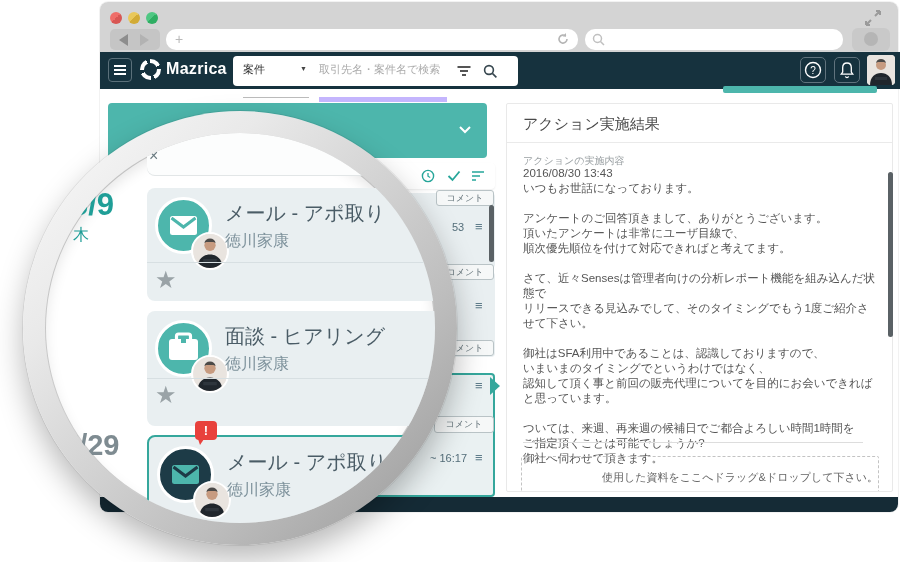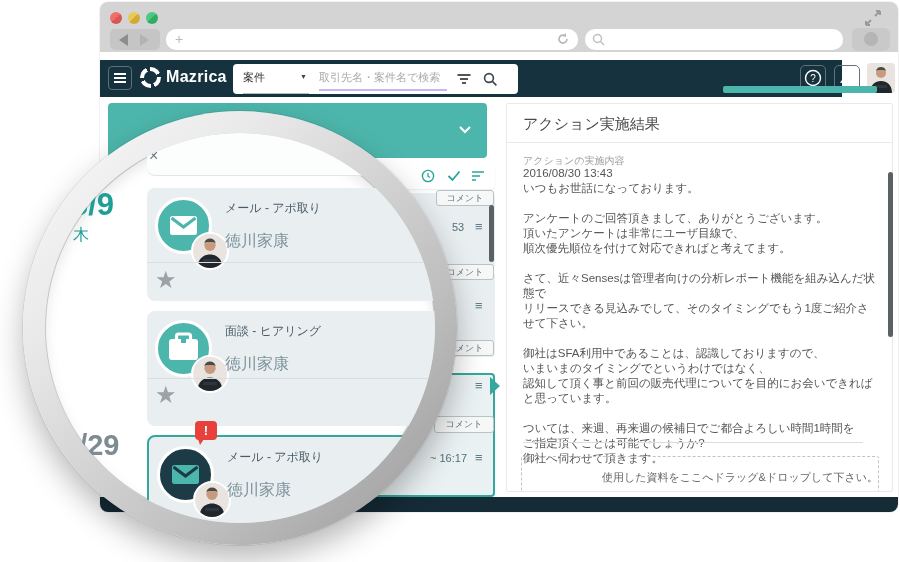--- a/index.html
+++ b/index.html
@@ -28,38 +28,38 @@
   .urlbar .refresh { position:absolute; right:8px; top:3px; }
   .searchbar { position:absolute; left:485px; top:27px; width:258px; height:21px;
                background:#fff; border-radius:10px; }
   .roundbtn { position:absolute; left:752px; top:26px; width:38px; height:23px;
               background:#c9c9c9; border-radius:6px; }
   .roundbtn i { position:absolute; left:12px; top:4px; width:14px; height:14px;
                 border-radius:50%; background:#b5b5b5; display:block; }
   .expand { position:absolute; left:763px; top:6px; width:20px; height:20px; }
 
   
-  .appheader { position:absolute; left:0; top:58px; width:742px; height:37px; background:#16323e; }
+  .appheader { position:absolute; left:0; top:50px; width:800px; height:37px; background:#16323e; }
   .hamb { position:absolute; left:8px; top:6px; width:24px; height:24px;
           border:1px solid #5b707a; border-radius:4px; }
   .hamb span { position:absolute; left:5px; width:12px; height:2px; background:#fff; }
   .hamb span:nth-child(1){top:6px}.hamb span:nth-child(2){top:10px}.hamb span:nth-child(3){top:14px}
   .logo-ring { position:absolute; left:40px; top:7px; width:21px; height:21px; border-radius:50%;
     background:conic-gradient(#fff 0 65deg,transparent 65deg 90deg,#fff 90deg 155deg,transparent 155deg 180deg,#fff 180deg 245deg,transparent 245deg 270deg,#fff 270deg 335deg,transparent 335deg 360deg); }
   .logo-ring::after { content:""; position:absolute; left:4px; top:4px; width:13px; height:13px;
                       border-radius:50%; background:#16323e; }
   .brand { position:absolute; left:66px; top:8px; color:#fff; font-size:16px; font-weight:bold;
            letter-spacing:.3px; }
   .hsearch { position:absolute; left:133px; top:4px; width:285px; height:30px;
              background:#fff; border-radius:4px; }
   .hsel { position:absolute; left:10px; top:6px; width:66px; font-size:11px; color:#333;
-          border-bottom:1px solid #bbb; padding-bottom:8px; }
+          border-bottom:1px solid #bbb; padding-bottom:20px; }
   .hsel .caret { position:absolute; right:2px; top:3px; font-size:7px; color:#444; }
   .hph { position:absolute; left:86px; top:6px; width:128px; font-size:11px; color:#aaa;
-         border-bottom:2px solid #c4b5fd; padding-bottom:4px; white-space:nowrap; overflow:hidden; }
+         border-bottom:5px solid #c4b5fd; padding-bottom:20px; white-space:nowrap; overflow:hidden; }
   .fbars { position:absolute; left:224px; top:10px; width:14px; height:11px; }
   .fbars span { position:absolute; left:50%; transform:translateX(-50%); height:1.6px; background:#555; display:block; }
   .fbars span:nth-child(1){top:0;width:13px}.fbars span:nth-child(2){top:4px;width:8px}.fbars span:nth-child(3){top:8px;width:4px}
   .sqbtn { position:absolute; top:5px; width:26px; height:26px; border:1px solid #60737d;
            border-radius:5px; }
   .avatarbtn { position:absolute; left:767px; top:3px; width:28px; height:30px;
                border-radius:4px; overflow:hidden; background:#ece7e2; }
 
   
   .teal-sliver { position:absolute; left:623px; top:84px; width:154px; height:7px;
@@ -101,21 +101,21 @@
   .lens { position:absolute; left:22px; top:22px; width:390px; height:390px; border-radius:50%;
     background:#fff; overflow:hidden;
     box-shadow:inset 0 0 0 1px rgba(0,0,0,.18), inset 0 6px 14px rgba(0,0,0,.10); }
   .l-tbcard { position:absolute; left:102px; top:-30px; width:305px; height:72px; background:#fcfdfd;
               border-radius:8px; box-shadow:0 1px 0 #e2e6e7; }
   .l-x { position:absolute; left:104px; top:14px; font-size:16px; color:#6a7a80; }
   .l-date { position:absolute; font-weight:bold; color:#1f9e97; }
   .lcard { position:absolute; left:102px; width:310px; background:#e9eff1; border-radius:8px; }
   .lcard .icon { position:absolute; left:8px; top:9px; width:57px; height:57px; border-radius:50%;
                  border:3px solid #fff; overflow:hidden; }
-  .lcard .title { position:absolute; left:78px; top:12px; font-size:12px; color:#4a5c66; white-space:nowrap; }
+  .lcard .title { position:absolute; left:78px; top:12px; font-size:20px; color:#4a5c66; white-space:nowrap; }
   .lcard .name { position:absolute; left:78px; top:43px; font-size:16px; color:#7d919b; }
   .lcard .avatar { position:absolute; left:44px; top:44px; width:38px; height:38px; border-radius:50%;
                    border:2px solid #fff; overflow:hidden; background:#ece7e2; }
   .ldiv { position:absolute; left:0; right:0; height:1px; background:#d7dfe2; }
   .lstar { position:absolute; left:8px; font-size:24px; color:#9aa3a7; line-height:1; }
   .badge { position:absolute; left:46px; top:-16px; width:22px; height:19px; background:#e8413c;
            border-radius:4px; color:#fff; font-weight:bold; font-size:13px; text-align:center;
            line-height:19px; z-index:3; }
   .badge::after { content:""; position:absolute; left:3px; top:18px; width:0; height:0;
                   border:4px solid transparent; border-top:6px solid #e8413c; border-left-width:2px; }

